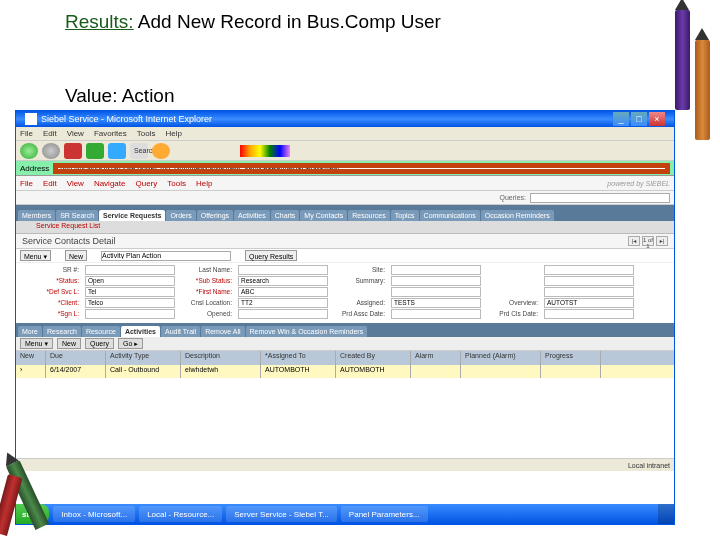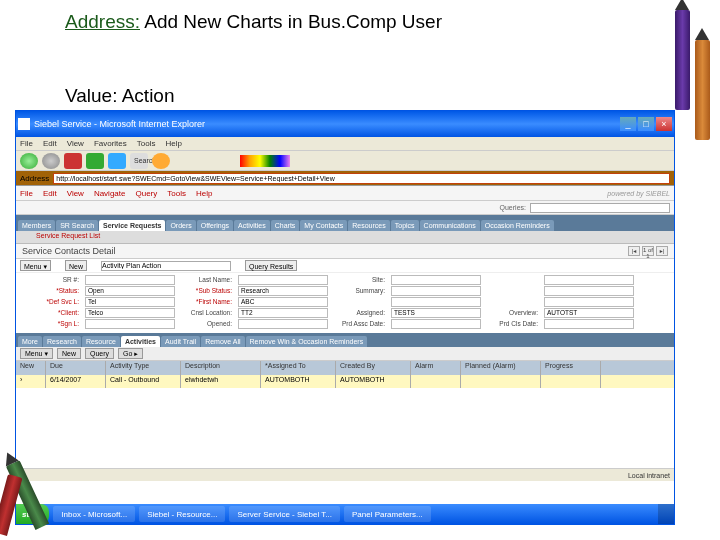--- a/index.html
+++ b/index.html
@@ -12,41 +12,41 @@
 
 .decoration-right { position: absolute; right: 5px; top: 10px; width: 50px; height: 140px; z-index: 100; }
 .r-crayon1 { width: 15px; height: 100px; background: linear-gradient(90deg, #3a1a6a, #6a3aaa, #3a1a6a); position: absolute; right: 25px; top: 0; border-radius: 2px; }
 .r-crayon2 { width: 15px; height: 100px; background: linear-gradient(90deg, #aa5a1a, #da8a3a, #aa5a1a); position: absolute; right: 5px; top: 30px; border-radius: 2px; }
 .r-crayon1::before, .r-crayon2::before { content: ''; position: absolute; top: -12px; left: 0; border-left: 7px solid transparent; border-right: 7px solid transparent; border-bottom: 12px solid #333; }
 
 .header-text { position: absolute; top: 10px; left: 65px; width: 520px; font-size: 19px; line-height: 1.3; color: #000; }
 .solution-word { color: #1a5a1a; text-decoration: underline; }
 
 .browser { position: absolute; top: 110px; left: 15px; width: 660px; height: 415px; border: 1px solid #0054e3; background: #fff; font-size: 8px; }
-.titlebar { height: 26px; background: linear-gradient(to bottom, #0058e6, #3a8cff, #0054e3); display: flex; align-items: center; padding: 0 2px; color: #fff; font-size: 9px; }
+.titlebar { height: 16px; background: linear-gradient(to bottom, #0058e6, #3a8cff, #0054e3); display: flex; align-items: center; padding: 0 9px; color: #fff; font-size: 9px; }
 .titlebar .icon { width: 12px; height: 12px; background: #fff; margin-right: 4px; }
 .titlebar .spacer { flex: 1; }
 .titlebar .winbtn { width: 16px; height: 14px; margin-left: 2px; display: flex; align-items: center; justify-content: center; }
 .winbtn.min, .winbtn.max { background: linear-gradient(#6ab, #3a8cff); }
 .winbtn.close { background: linear-gradient(#e88, #c33); }
 
 .menubar { height: 14px; background: #ece9d8; display: flex; align-items: center; padding: 0 4px; gap: 10px; color: #333; border-bottom: 1px solid #ccc; }
 .ie-toolbar { height: 20px; background: #ece9d8; display: flex; align-items: center; padding: 0 4px; gap: 4px; border-bottom: 1px solid #ccc; }
 .tbtn { width: 18px; height: 16px; border-radius: 3px; display: inline-block; }
 .round { border-radius: 50%; }
 .back { background: radial-gradient(#9e9, #3a3); }
 .fwd { background: radial-gradient(#ccc, #888); }
 .stop { background: #c33; }
 .refresh { background: #3a3; }
 .home { background: #3af; }
 .srch { background: #ddd; padding: 0 4px; font-size: 7px; line-height: 16px; color: #333; }
 .fav { background: #fa3; }
 .colorbar { width: 50px; height: 12px; background: linear-gradient(90deg, red, orange, yellow, green, blue, violet); }
-.address-bar { height: 15px; background: #a16207; display: flex; align-items: center; padding: 0 4px; gap: 4px; border-bottom: 1px solid #999; }
-.address-bar input { flex: 1; height: 11px; font-size: 7px; border: 1px solid #c2410c; padding: 0 2px; }
+.address-bar { height: 15px; background: #86efac; display: flex; align-items: center; padding: 0 4px; gap: 4px; border-bottom: 1px solid #999; }
+.address-bar input { flex: 1; height: 11px; font-size: 7px; border: 5px solid #c2410c; padding: 0 2px; }
 
 .siebel-menu { height: 15px; background: #f5f5f5; display: flex; align-items: center; padding: 0 4px; gap: 10px; color: #b00; font-size: 8px; border-bottom: 1px solid #ccc; }
 .siebel-menu .brand { margin-left: auto; color: #999; font-style: italic; font-size: 7px; }
 .query-row { height: 14px; background: #f5f5f5; display: flex; align-items: center; padding: 0 4px; border-bottom: 1px solid #ccc; font-size: 7px; }
 .query-row .qlabel { margin-left: auto; color: #666; }
 .query-row input { width: 140px; height: 10px; margin-left: 4px; font-size: 7px; border: 1px solid #aaa; }
 
 .navtabs { height: 16px; background: #5a7a99; display: flex; align-items: flex-end; padding: 0 2px; gap: 1px; }
 .navtab { background: #7a9ab9; color: #fff; font-size: 7px; padding: 2px 4px; border-radius: 2px 2px 0 0; cursor: pointer; white-space: nowrap; }
 .navtab.active { background: #fff; color: #333; font-weight: bold; }
@@ -84,21 +84,21 @@
 </style>
 </head>
 <body>
 
 <div class="decoration-right">
   <div class="r-crayon1"></div>
     <div class="r-crayon2"></div>
 </div>
 
 <div class="header-text">
-  <span class="solution-word">Address:</span><span> Add New Charts in Bus.Comp User</span><br>
+  <span class="solution-word">Results:</span><span> Add New Record in Bus.Comp User</span><br>
   <br>
   <br>
   <span>Value: Action</span>
 </div>
 
 <div class="browser">
   <div class="titlebar">
     <div class="icon"></div>
     <span>Siebel Service - Microsoft Internet Explorer</span>
     <div class="spacer"></div>
@@ -272,21 +272,21 @@
   <div class="ie-status">
     <span></span>
     <span class="zone">Local intranet</span>
   </div>
 
   <div class="taskbar">
     <div class="startbtn">
       <span>start</span>
     </div>
     <div class="taskitem">Inbox - Microsoft...</div>
-    <div class="taskitem">Siebel - Resource...</div>
+    <div class="taskitem">Local - Resource...</div>
     <div class="taskitem">Server Service - Siebel T...</div>
     <div class="taskitem">Panel Parameters...</div>
     <div class="tray"></div>
   </div>
 </div>
 
 <div class="decoration-left">
   <div class="crayon"></div>
     <div class="crayon2"></div>
 </div>

